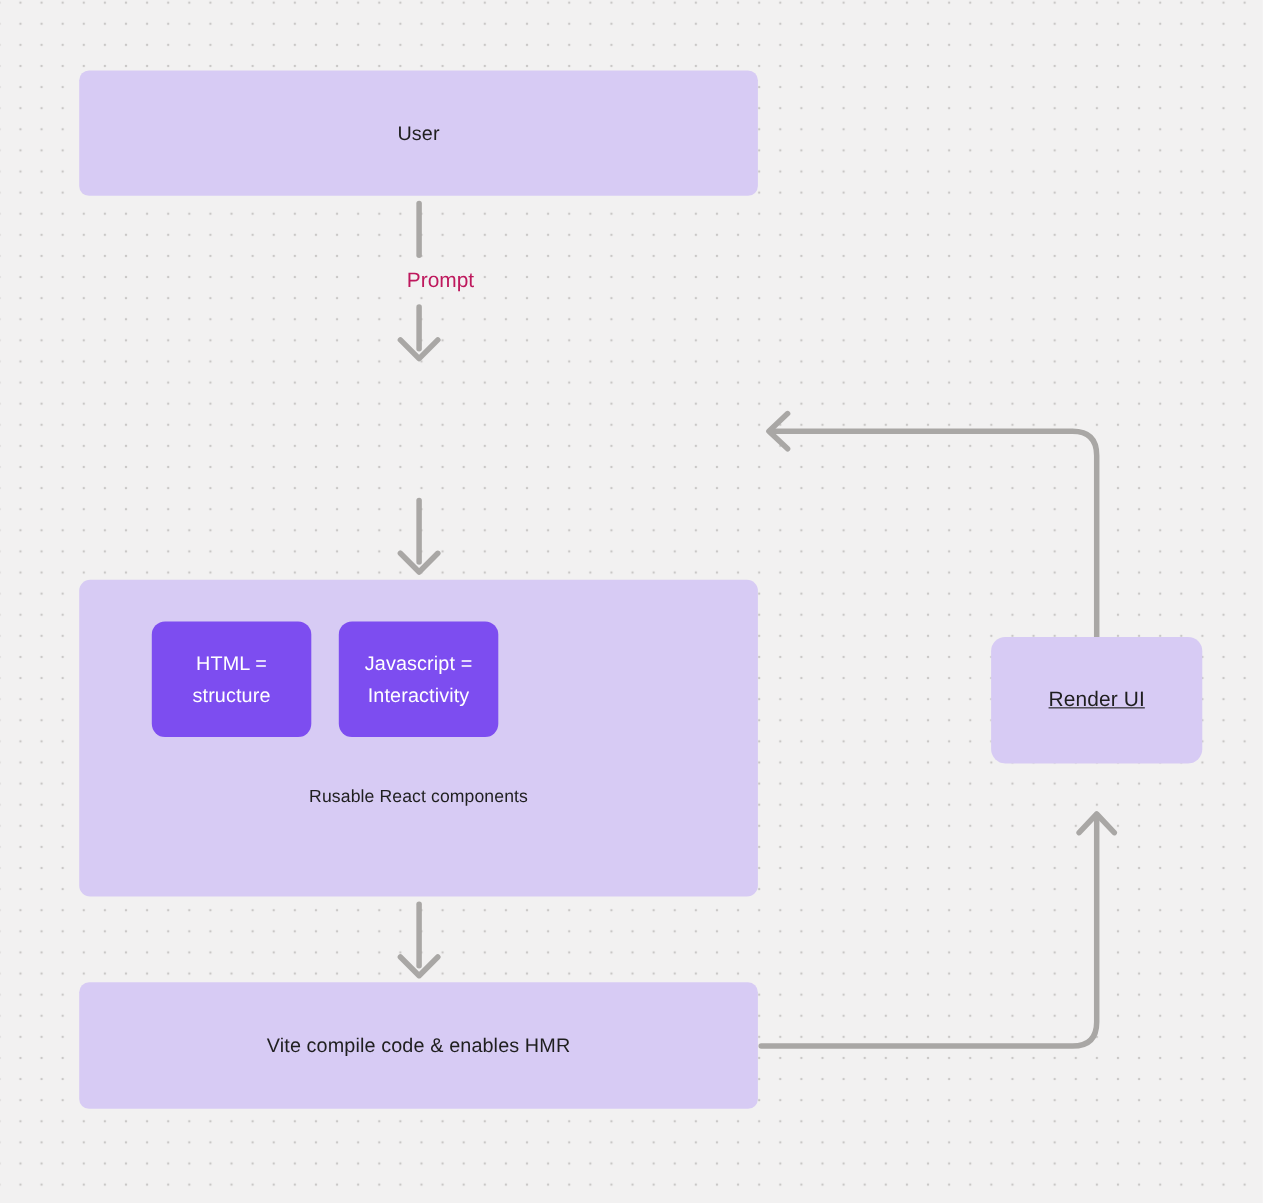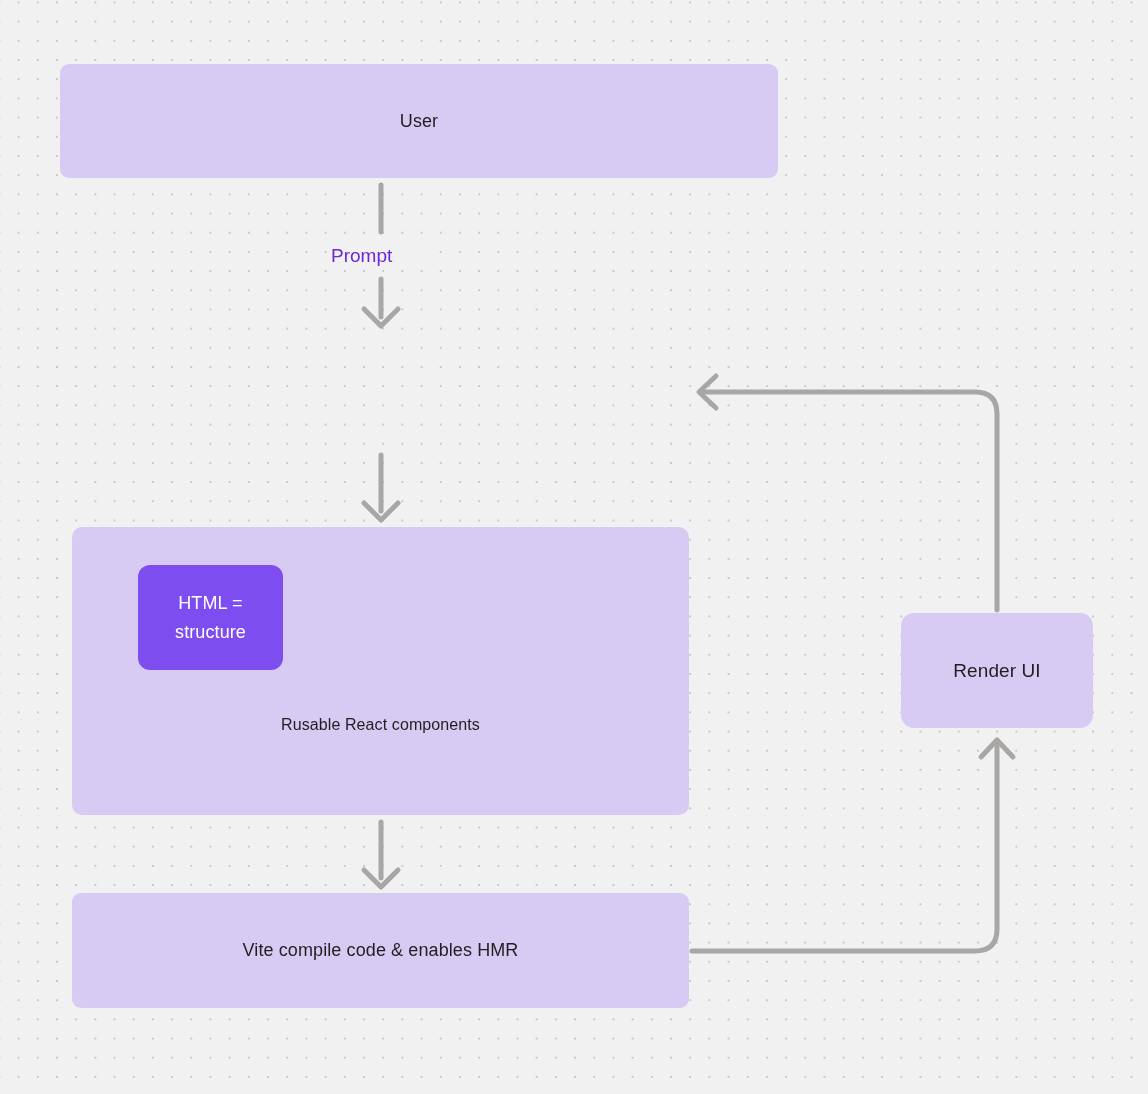--- a/index.html
+++ b/index.html
@@ -37,25 +37,25 @@
     border-radius: 9px;
     display: flex;
     align-items: center;
     justify-content: center;
     color: #1f1f1f;
     font-size: 18px;
     font-weight: 500;
     letter-spacing: 0.1px;
     box-sizing: border-box;
   }
-  #node-user        { left: 60px;  top: 64px;  width: 718px; height: 114px; }
+  #node-user        { left: 72px;  top: 64px;  width: 617px; height: 114px; }
   #node-webapp      { left: 72px;  top: 333px; width: 617px; height: 115px; }
   #group-components { left: 72px;  top: 527px; width: 617px; height: 288px; border-radius: 10px; display: block; }
   #node-vite        { left: 72px;  top: 893px; width: 617px; height: 115px; }
-  #node-render      { left: 901px; top: 613px; width: 192px; height: 115px; border-radius: 13px; font-size: 19px; }
+  #node-render      { left: 901px; top: 579px; width: 192px; height: 115px; border-radius: 13px; font-size: 19px; text-decoration: underline; }
 
   .chip-row {
     position: absolute;
     left: 66px;
     top: 38px;
     display: flex;
     gap: 25px;
   }
   .chip {
     width: 145px;
@@ -81,22 +81,22 @@
     text-align: center;
     color: #1f1f1f;
     font-size: 16px;
     font-weight: 500;
   }
   .edge-label {
     position: absolute;
     left: 331px;
     top: 243px;
     width: 100px;
-    text-align: left;
-    color: #6d28d9;
+    text-align: right;
+    color: #be185d;
     font-size: 19px;
     font-weight: 500;
     background: #f2f1f1;
     padding: 2px 0;
   }
 </style>
 </head>
 <body>
 
 <div id="canvas">
@@ -135,20 +135,23 @@
   </div>
 
   <div class="edge-label">Prompt</div>
 
 
   <div class="node" id="group-components">
     <div class="chip-row">
       <div class="chip">
         <span>HTML = structure</span>
       </div>
+      <div class="chip">
+        <span>Javascript = Interactivity</span>
+      </div>
     </div>
     <div class="group-caption">Rusable React components</div>
   </div>
 
   <div class="node" id="node-vite">
     <span>Vite compile code &amp; enables HMR</span>
   </div>
 
   <div class="node" id="node-render">
     <span>Render UI</span>

